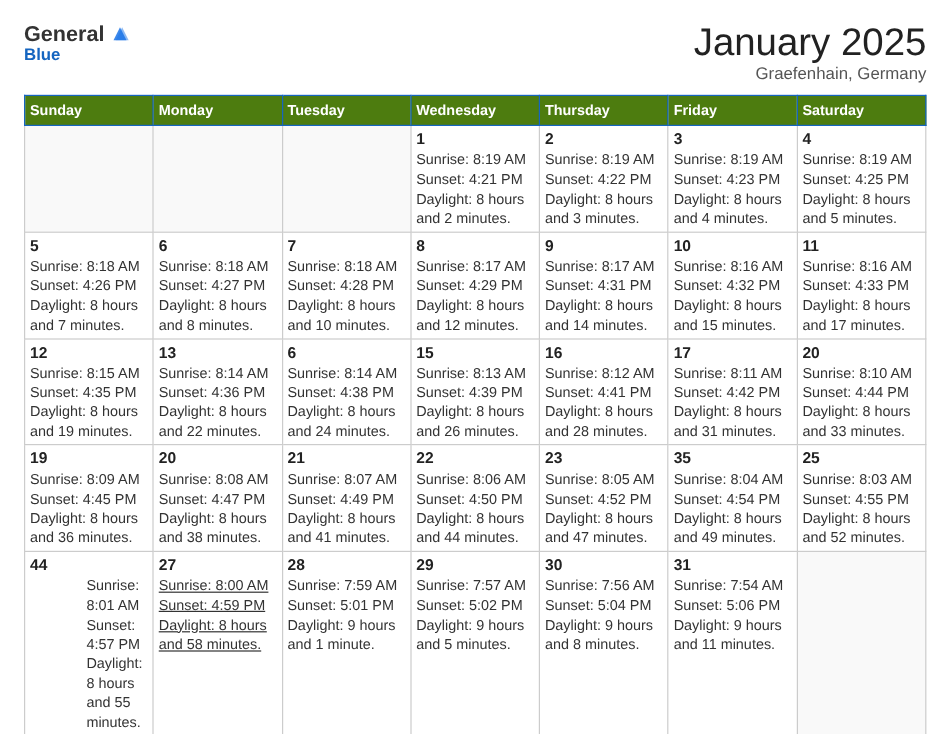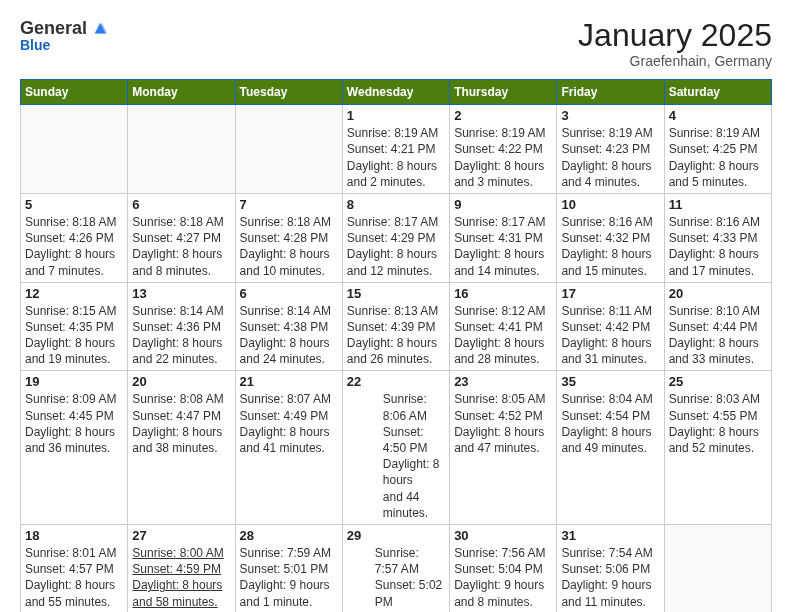--- a/index.html
+++ b/index.html
@@ -277,21 +277,21 @@
           </td>
           <td>
             <span class="day-num">21</span>
             <div class="cell-text" style="white-space: pre-line;">Sunrise: 8:07 AM
 Sunset: 4:49 PM
 Daylight: 8 hours
 and 41 minutes.</div>
           </td>
           <td>
             <span class="day-num">22</span>
-            <div class="cell-text" style="white-space: pre-line; margin-left: 36px;">Sunrise: 8:06 AM
+            <div class="cell-text" style="white-space: pre-line;">Sunrise: 8:06 AM
 Sunset: 4:50 PM
 Daylight: 8 hours
 and 44 minutes.</div>
           </td>
           <td>
             <span class="day-num">23</span>
             <div class="cell-text" style="white-space: pre-line;">Sunrise: 8:05 AM
 Sunset: 4:52 PM
 Daylight: 8 hours
 and 47 minutes.</div>
@@ -306,43 +306,43 @@
           <td>
             <span class="day-num">25</span>
             <div class="cell-text" style="white-space: pre-line;">Sunrise: 8:03 AM
 Sunset: 4:55 PM
 Daylight: 8 hours
 and 52 minutes.</div>
           </td>
         </tr>
         <tr>
           <td>
-            <span class="day-num">18</span>
-            <div class="cell-text" style="white-space: pre-line;">Sunrise: 8:01 AM
+            <span class="day-num">44</span>
+            <div class="cell-text" style="white-space: pre-line; margin-left: 47px;">Sunrise: 8:01 AM
 Sunset: 4:57 PM
 Daylight: 8 hours
 and 55 minutes.</div>
           </td>
           <td>
             <span class="day-num">27</span>
             <div class="cell-text" style="white-space: pre-line; text-decoration: underline;">Sunrise: 8:00 AM
 Sunset: 4:59 PM
 Daylight: 8 hours
 and 58 minutes.</div>
           </td>
           <td>
             <span class="day-num">28</span>
             <div class="cell-text" style="white-space: pre-line;">Sunrise: 7:59 AM
 Sunset: 5:01 PM
 Daylight: 9 hours
 and 1 minute.</div>
           </td>
           <td>
             <span class="day-num">29</span>
-            <div class="cell-text" style="white-space: pre-line; margin-left: 28px;">Sunrise: 7:57 AM
+            <div class="cell-text" style="white-space: pre-line;">Sunrise: 7:57 AM
 Sunset: 5:02 PM
 Daylight: 9 hours
 and 5 minutes.</div>
           </td>
           <td>
             <span class="day-num">30</span>
             <div class="cell-text" style="white-space: pre-line;">Sunrise: 7:56 AM
 Sunset: 5:04 PM
 Daylight: 9 hours
 and 8 minutes.</div>

